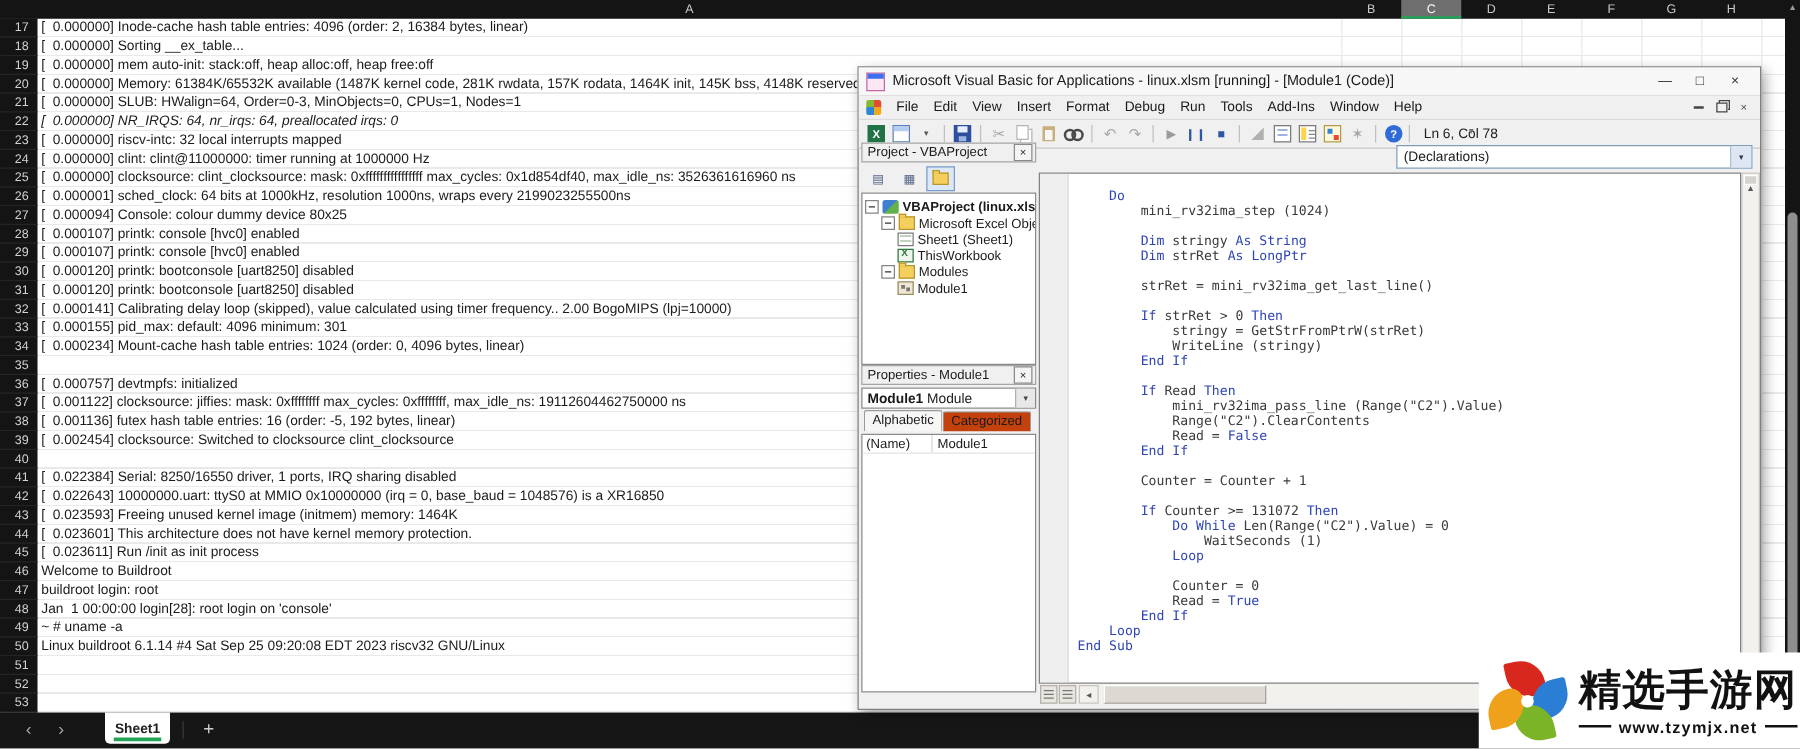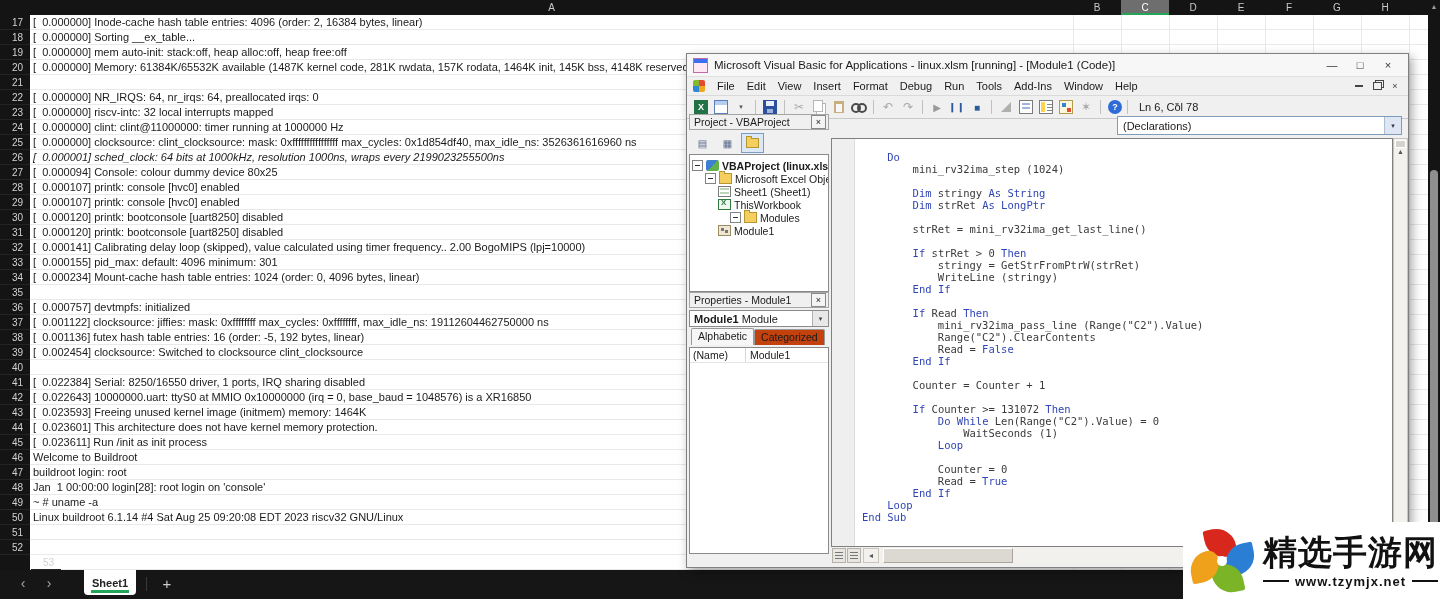--- a/index.html
+++ b/index.html
@@ -190,25 +190,26 @@
       <div class="vline" style="left: 1139px;"></div>
       <div class="vline" style="left: 1187px;"></div>
       <div class="vline" style="left: 1235px;"></div>
       <div class="vline" style="left: 1283px;"></div>
       <div class="vline" style="left: 1331px;"></div>
       <div class="vline" style="left: 1379px;"></div>
       <div class="cellline" style="top: 0px;">[  0.000000] Inode-cache hash table entries: 4096 (order: 2, 16384 bytes, linear)</div>
       <div class="cellline" style="top: 15px;">[  0.000000] Sorting __ex_table...</div>
       <div class="cellline" style="top: 30px;">[  0.000000] mem auto-init: stack:off, heap alloc:off, heap free:off</div>
       <div class="cellline" style="top: 45px;">[  0.000000] Memory: 61384K/65532K available (1487K kernel code, 281K rwdata, 157K rodata, 1464K init, 145K bss, 4148K reserved, 0K cma-reserved)</div>
-      <div class="cellline" style="top: 75px;">[  0.000000] NR_IRQS: 64, nr_irqs: 64, preallocated irqs: 0</div>
+      <div class="cellline" style="top: 60px;">[  0.000000] SLUB: HWalign=64, Order=0-3, MinObjects=0, CPUs=1, Nodes=1</div>
+      <div class="cellline" style="top: 75px; font-style: italic;">[  0.000000] NR_IRQS: 64, nr_irqs: 64, preallocated irqs: 0</div>
       <div class="cellline" style="top: 90px;">[  0.000000] riscv-intc: 32 local interrupts mapped</div>
       <div class="cellline" style="top: 105px;">[  0.000000] clint: clint@11000000: timer running at 1000000 Hz</div>
       <div class="cellline" style="top: 120px;">[  0.000000] clocksource: clint_clocksource: mask: 0xffffffffffffffff max_cycles: 0x1d854df40, max_idle_ns: 3526361616960 ns</div>
-      <div class="cellline" style="top: 135px; font-style: italic;">[  0.000001] sched_clock: 64 bits at 1000kHz, resolution 1000ns, wraps every 2199023255500ns</div>
+      <div class="cellline" style="top: 135px;">[  0.000001] sched_clock: 64 bits at 1000kHz, resolution 1000ns, wraps every 2199023255500ns</div>
       <div class="cellline" style="top: 150px;">[  0.000094] Console: colour dummy device 80x25</div>
       <div class="cellline" style="top: 165px;">[  0.000107] printk: console [hvc0] enabled</div>
       <div class="cellline" style="top: 180px;">[  0.000107] printk: console [hvc0] enabled</div>
       <div class="cellline" style="top: 195px;">[  0.000120] printk: bootconsole [uart8250] disabled</div>
       <div class="cellline" style="top: 210px;">[  0.000120] printk: bootconsole [uart8250] disabled</div>
       <div class="cellline" style="top: 225px;">[  0.000141] Calibrating delay loop (skipped), value calculated using timer frequency.. 2.00 BogoMIPS (lpj=10000)</div>
       <div class="cellline" style="top: 240px;">[  0.000155] pid_max: default: 4096 minimum: 301</div>
       <div class="cellline" style="top: 255px;">[  0.000234] Mount-cache hash table entries: 1024 (order: 0, 4096 bytes, linear)</div>
       <div class="cellline" style="top: 285px;">[  0.000757] devtmpfs: initialized</div>
       <div class="cellline" style="top: 300px;">[  0.001122] clocksource: jiffies: mask: 0xffffffff max_cycles: 0xffffffff, max_idle_ns: 19112604462750000 ns</div>
@@ -216,21 +217,21 @@
       <div class="cellline" style="top: 330px;">[  0.002454] clocksource: Switched to clocksource clint_clocksource</div>
       <div class="cellline" style="top: 360px;">[  0.022384] Serial: 8250/16550 driver, 1 ports, IRQ sharing disabled</div>
       <div class="cellline" style="top: 375px;">[  0.022643] 10000000.uart: ttyS0 at MMIO 0x10000000 (irq = 0, base_baud = 1048576) is a XR16850</div>
       <div class="cellline" style="top: 390px;">[  0.023593] Freeing unused kernel image (initmem) memory: 1464K</div>
       <div class="cellline" style="top: 405px;">[  0.023601] This architecture does not have kernel memory protection.</div>
       <div class="cellline" style="top: 420px;">[  0.023611] Run /init as init process</div>
       <div class="cellline" style="top: 435px;">Welcome to Buildroot</div>
       <div class="cellline" style="top: 450px;">buildroot login: root</div>
       <div class="cellline" style="top: 465px;">Jan  1 00:00:00 login[28]: root login on 'console'</div>
       <div class="cellline" style="top: 480px;">~ # uname -a</div>
-      <div class="cellline" style="top: 495px;">Linux buildroot 6.1.14 #4 Sat Aug 25 09:20:08 EDT 2023 riscv32 GNU/Linux</div>
+      <div class="cellline" style="top: 495px;">Linux buildroot 6.1.14 #4 Sat Sep 25 09:20:08 EDT 2023 riscv32 GNU/Linux</div>
     </div>
   <div id="colheaders">
       <div class="colh" style="left: 30px; width: 1043px;">A</div>
       <div class="colh" style="left: 1073px; width: 48px;">B</div>
       <div class="colh sel" style="left: 1121px; width: 48px;">C</div>
       <div class="colh" style="left: 1169px; width: 48px;">D</div>
       <div class="colh" style="left: 1217px; width: 48px;">E</div>
       <div class="colh" style="left: 1265px; width: 48px;">F</div>
       <div class="colh" style="left: 1313px; width: 48px;">G</div>
       <div class="colh" style="left: 1361px; width: 48px;">H</div>
@@ -266,21 +267,21 @@
       <div class="rowh" style="top: 390px;">43</div>
       <div class="rowh" style="top: 405px;">44</div>
       <div class="rowh" style="top: 420px;">45</div>
       <div class="rowh" style="top: 435px;">46</div>
       <div class="rowh" style="top: 450px;">47</div>
       <div class="rowh" style="top: 465px;">48</div>
       <div class="rowh" style="top: 480px;">49</div>
       <div class="rowh" style="top: 495px;">50</div>
       <div class="rowh" style="top: 510px;">51</div>
       <div class="rowh" style="top: 525px;">52</div>
-      <div class="rowh" style="top: 540px; margin-left: 31px;">53</div>
+      <div class="rowh" style="top: 540px;">53</div>
     </div>
 
   <div id="xlvscroll">
     <div class="arr">▲</div>
     <div id="xlthumb"></div>
   </div>
 
   <div id="tabbar">
     <div class="chev" style="left:16px">‹</div>
     <div class="chev" style="left:42px">›</div>
@@ -421,21 +422,21 @@
             <span class="tlabel">Microsoft Excel Objects</span>
           </div>
           <div class="titem" style="padding-left: 28px;">
             <span class="ticon tic-sheet"></span>
             <span class="tlabel">Sheet1 (Sheet1)</span>
           </div>
           <div class="titem" style="padding-left: 28px;">
             <span class="ticon tic-book"></span>
             <span class="tlabel">ThisWorkbook</span>
           </div>
-          <div class="titem" style="padding-left: 15px; margin-left: 25px;">
+          <div class="titem" style="padding-left: 15px;">
             <span class="texp"></span>
             <span class="ticon mini-folder"></span>
             <span class="tlabel">Modules</span>
           </div>
           <div class="titem" style="padding-left: 28px;">
             <span class="ticon tic-module"></span>
             <span class="tlabel">Module1</span>
           </div>
         </div>
     </div>

